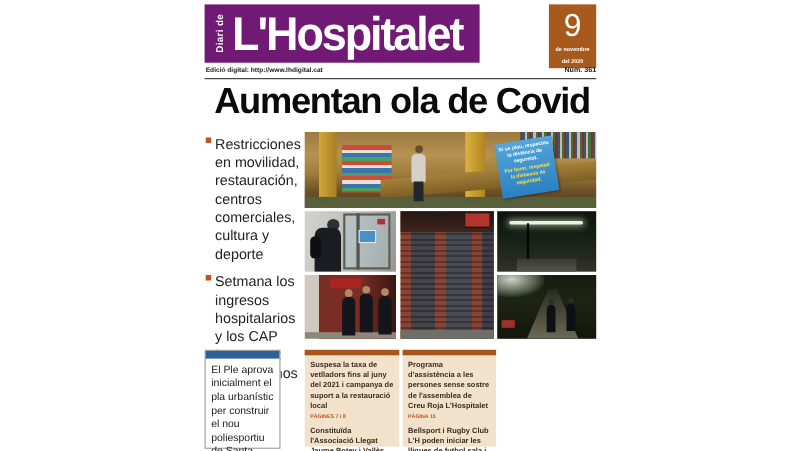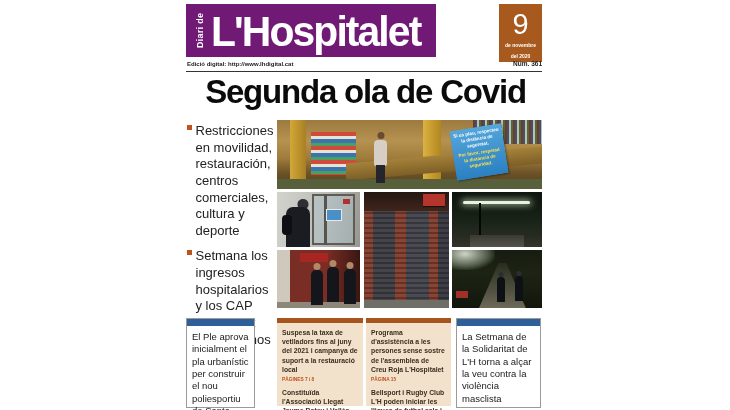--- a/index.html
+++ b/index.html
@@ -121,21 +121,21 @@
     <div class="mast-day">9</div>
     <div class="mast-sub">de novembre</div>
     <div class="mast-sub">del 2020</div>
   </div>
   <div class="edition-row">
     <span class="edition">Edició digital: http://www.lhdigital.cat</span>
     <span class="issue">Núm. 361</span>
   </div>
   <div class="rule"></div>
 
-  <h1 class="headline">Segunda ola de Covid</h1>
+  <h1 class="headline">Aumentan ola de Covid</h1>
 
   <div class="summary">
     <div class="s-item">
       <span class="sq"></span>
       <span class="s-txt">Restricciones en movilidad, restauración, centros comerciales, cultura y deporte</span>
     </div>
     <div class="s-item">
       <span class="sq"></span>
       <span class="s-txt">Setmana los ingresos hospitalarios y los CAP hacen test de antígenos</span>
     </div>
@@ -242,21 +242,14 @@
   <div class="tz-col" style="left:183px;width:85px">
     <div class="tc-bar"></div>
     <div class="tc-pad">
       <div class="tc-text">Programa d'assistència a les persones sense sostre de l'assemblea de Creu Roja L'Hospitalet</div>
       <div class="tc-page">PÀGINA 15</div>
       <div class="tc-text">Bellsport i Rugby Club L'H poden iniciar les lligues de futbol sala i rugbi, ja que tenen abast nacional</div>
 
     </div>
   </div>
 
-  <div class="tz-box" style="left:273px;width:85px">
-    <div class="tz-bar"></div>
-    <div class="tz-pad">
-      <div class="tz-text">La Setmana de la Solidaritat de L'H torna a alçar la veu contra la violència masclista</div>
-
-    </div>
-  </div>
 
 </div>
 
 </body></html>

